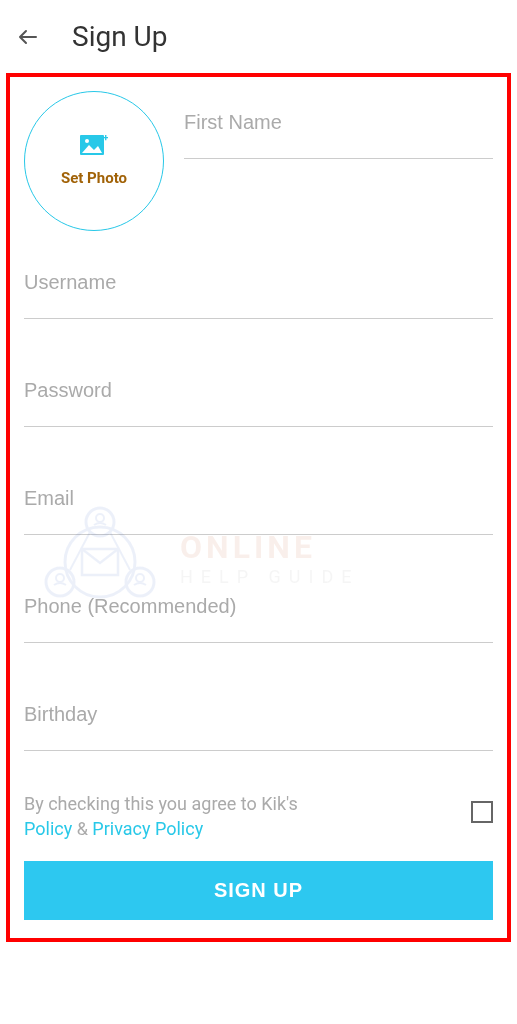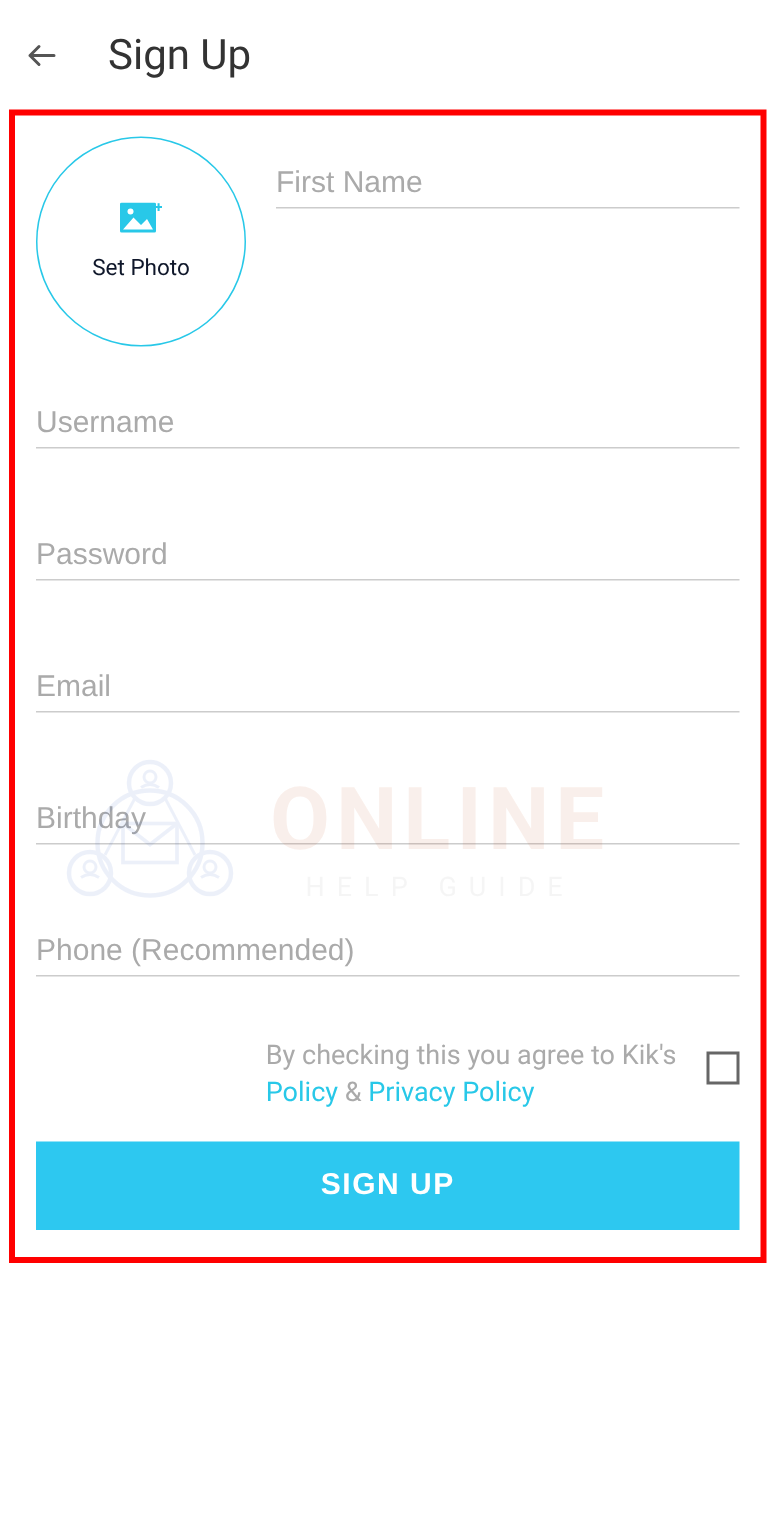--- a/index.html
+++ b/index.html
@@ -57,36 +57,37 @@
       gap: 12px;
       cursor: pointer;
       flex-shrink: 0;
     }
     .photo-icon {
       width: 28px;
       height: 22px;
       position: relative;
     }
     .photo-label {
-      color: #0f172a;
+      color: #a16207;
       font-size: 15px;
+      font-weight: bold;
     }
     .name-fields {
       flex: 1;
       display: flex;
       flex-direction: column;
       gap: 50px;
       padding-top: 20px;
     }
     .input-field {
       border: none;
       border-bottom: 1px solid #ccc;
       font-size: 20px;
       color: #aaa;
-      padding-bottom: 4px;
+      padding-bottom: 24px;
       width: 100%;
       outline: none;
       background: transparent;
     }
     .input-field::placeholder {
       color: #aaa;
     }
     .full-width-fields {
       display: flex;
       flex-direction: column;
@@ -107,35 +108,35 @@
     .watermark-icon {
       width: 120px;
       height: 120px;
       position: relative;
     }
     .watermark-text {
       display: flex;
       flex-direction: column;
     }
     .watermark-main {
-      font-size: 58px;
+      font-size: 32px;
       font-weight: 700;
       color: #c2410c;
       letter-spacing: 4px;
     }
     .watermark-sub {
       font-size: 18px;
       color: #888;
       letter-spacing: 8px;
       text-align: center;
     }
     .agreement-row {
       display: flex;
       align-items: flex-start;
-      justify-content: flex-end;
+      justify-content: space-between;
       gap: 20px;
       margin-bottom: 20px;
     }
     .agreement-text {
       font-size: 18px;
       color: #aaa;
       line-height: 1.4;
     }
     .agreement-text a {
       color: #28c8e8;
@@ -215,22 +216,22 @@
     </div>
     <div class="name-fields">
       <input class="input-field" placeholder="First Name" style="">
     </div>
   </div>
 
   <div class="full-width-fields">
     <input class="input-field" placeholder="Username" style="">
     <input class="input-field" type="password" placeholder="Password" style="">
     <input class="input-field" placeholder="Email" style="">
+    <input class="input-field" placeholder="Phone (Recommended)" style="">
     <input class="input-field" placeholder="Birthday" style="">
-    <input class="input-field" placeholder="Phone (Recommended)" style="">
   </div>
 
   <div class="agreement-row">
     <div class="agreement-text">
       <span>By checking this you agree to Kik's</span><br>
       <a>Policy</a><span> &amp; </span><a>Privacy Policy</a>
     </div>
     <div class="checkbox"></div>
   </div>
 

